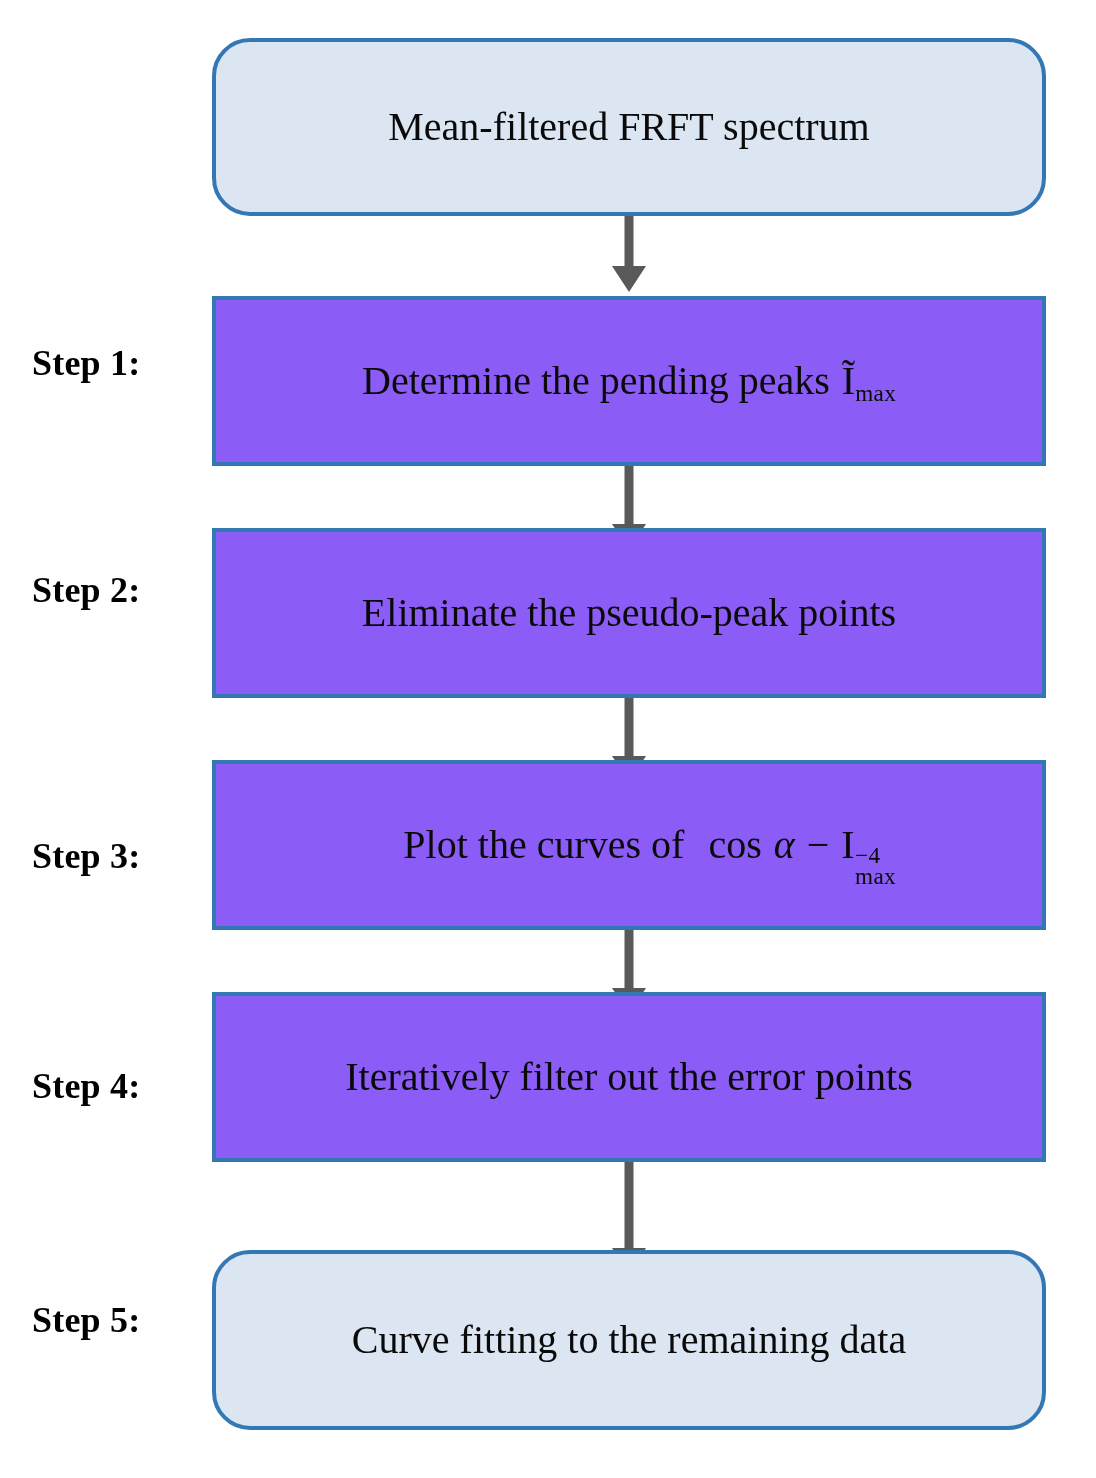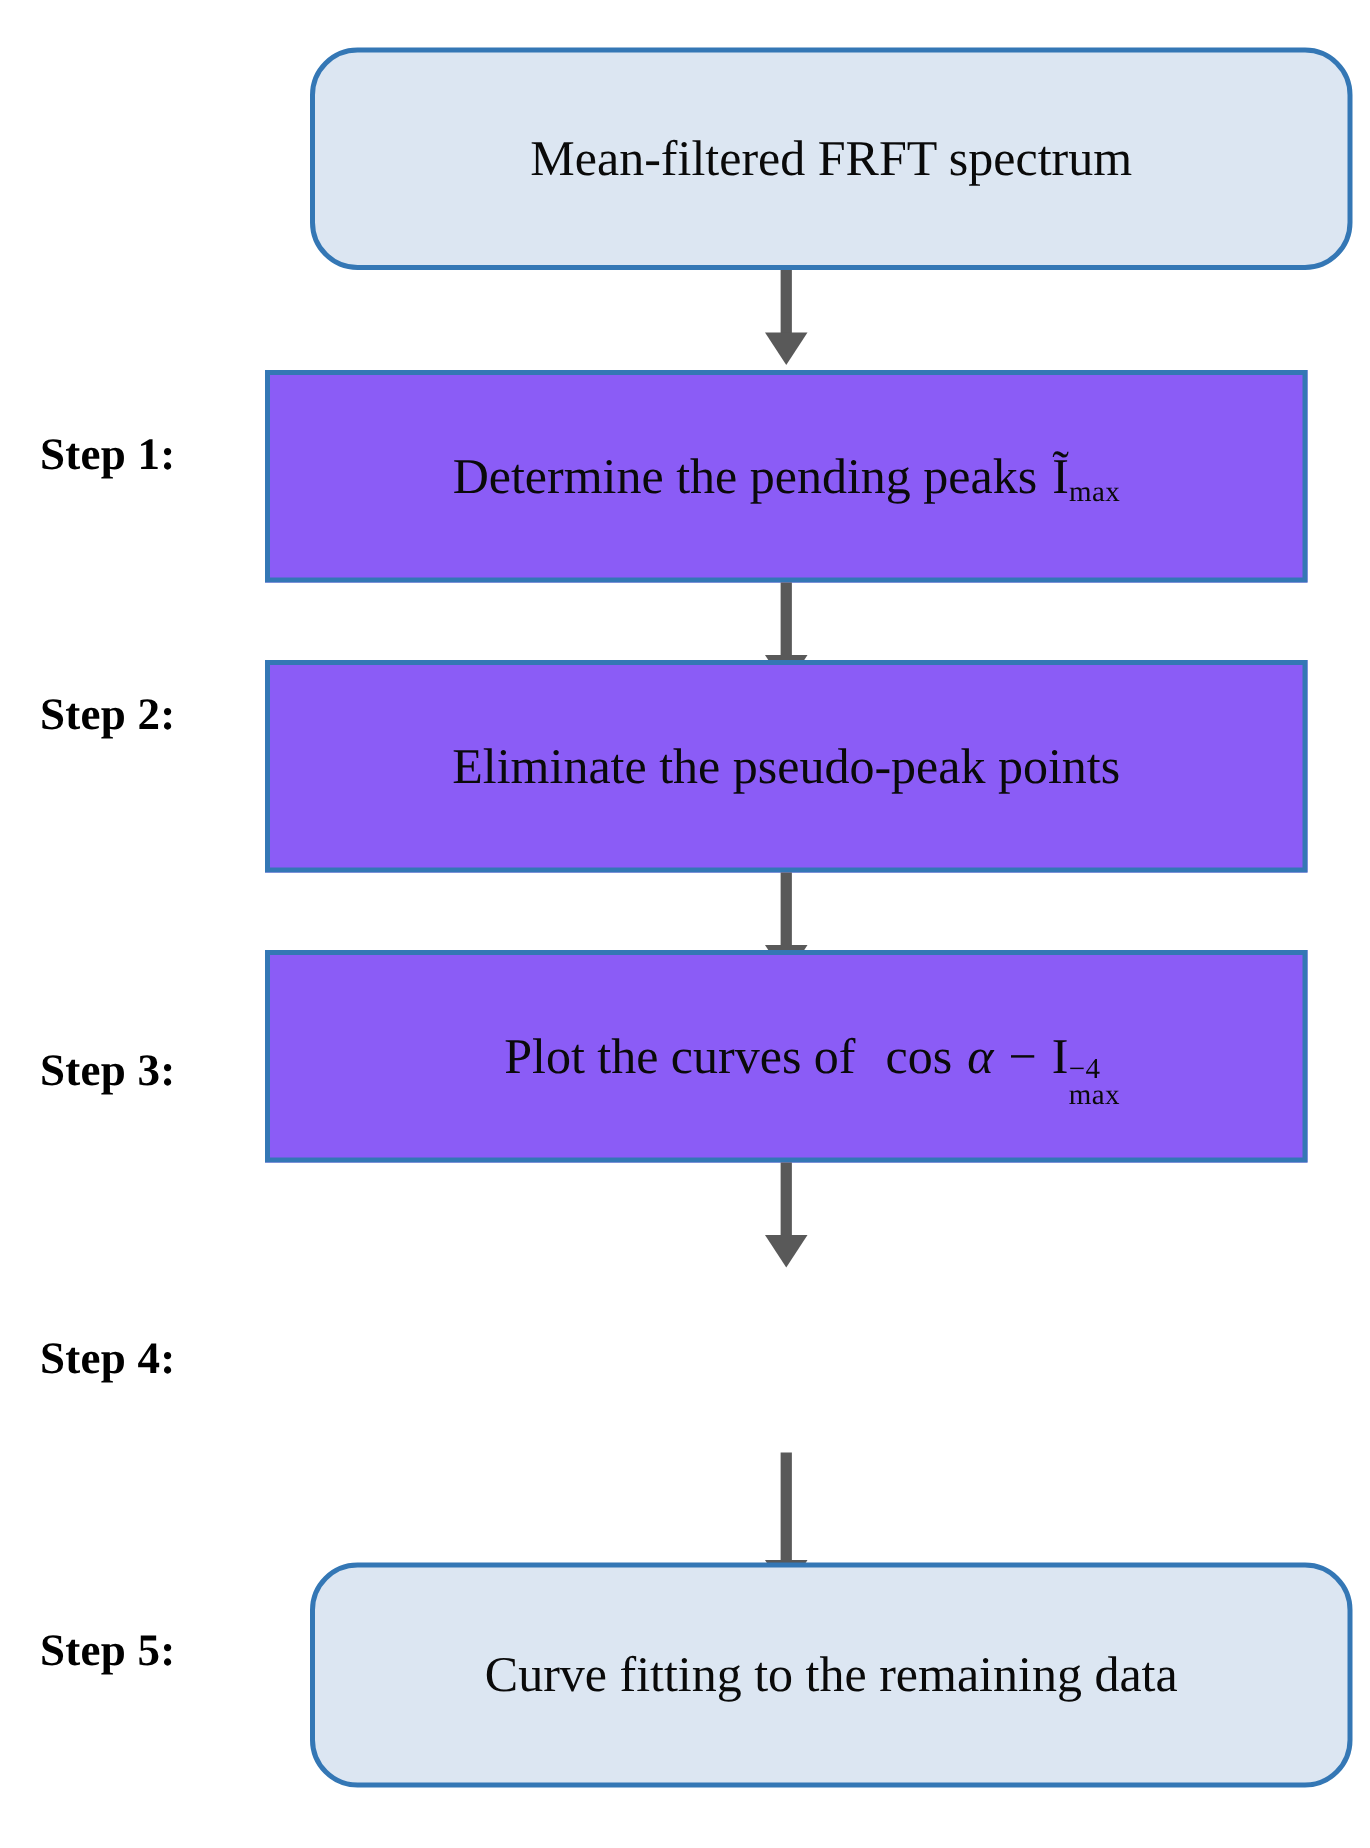--- a/index.html
+++ b/index.html
@@ -39,21 +39,20 @@
     display: flex;
     align-items: center;
     justify-content: center;
     border: 4px solid #3477b5;
     background: #ffffff;
     text-align: center;
   }
   .node.terminator {
     border-radius: 38px;
     background: #dce6f2;
-    margin-left: 36px;
   }
   .node.process {
     border-radius: 0;
     background: #8b5cf6;
   }
   .node-text {
     font-family: "Liberation Serif", "DejaVu Serif", serif;
     font-size: 40px;
     line-height: 1.15;
     color: #0a0a0a;
@@ -150,21 +149,21 @@
     <span class="node-text">
       <span>Determine the pending peaks</span><span class="nbsp-gap"></span><span class="mathvar"><span>Ĩ</span><sub class="mathsub">max</sub></span>
     </span>
   </div>
 
   <div class="arrow" style="left:629px; top:466px;">
     <div class="shaft" style="height:62px;"></div>
     <div class="head" style="top:58px;"></div>
   </div>
 
-  <div class="step-label" style="left:32px; top:553px;">Step 2:</div>
+  <div class="step-label" style="left:32px; top:572px;">Step 2:</div>
 
   <div class="node process" style="left:212px; top:528px; width:834px; height:170px;">
     <span class="node-text">Eliminate the pseudo-peak points</span>
   </div>
 
   <div class="arrow" style="left:629px; top:698px;">
     <div class="shaft" style="height:62px;"></div>
     <div class="head" style="top:58px;"></div>
   </div>
 
@@ -176,20 +175,23 @@
     </span>
   </div>
 
   <div class="arrow" style="left:629px; top:930px;">
     <div class="shaft" style="height:62px;"></div>
     <div class="head" style="top:58px;"></div>
   </div>
 
   <div class="step-label" style="left:32px; top:1068px;">Step 4:</div>
 
+  <div class="node process" style="left:212px; top:992px; width:834px; height:170px;">
+    <span class="node-text">Iteratively filter out the error points</span>
+  </div>
 
   <div class="arrow" style="left:629px; top:1162px;">
     <div class="shaft" style="height:90px;"></div>
     <div class="head" style="top:86px;"></div>
   </div>
 
   <div class="step-label" style="left:32px; top:1302px;">Step 5:</div>
 
   <div class="node terminator" style="left:212px; top:1250px; width:834px; height:180px;align-items:center;">
     <span class="node-text">Curve fitting to the remaining data</span>

